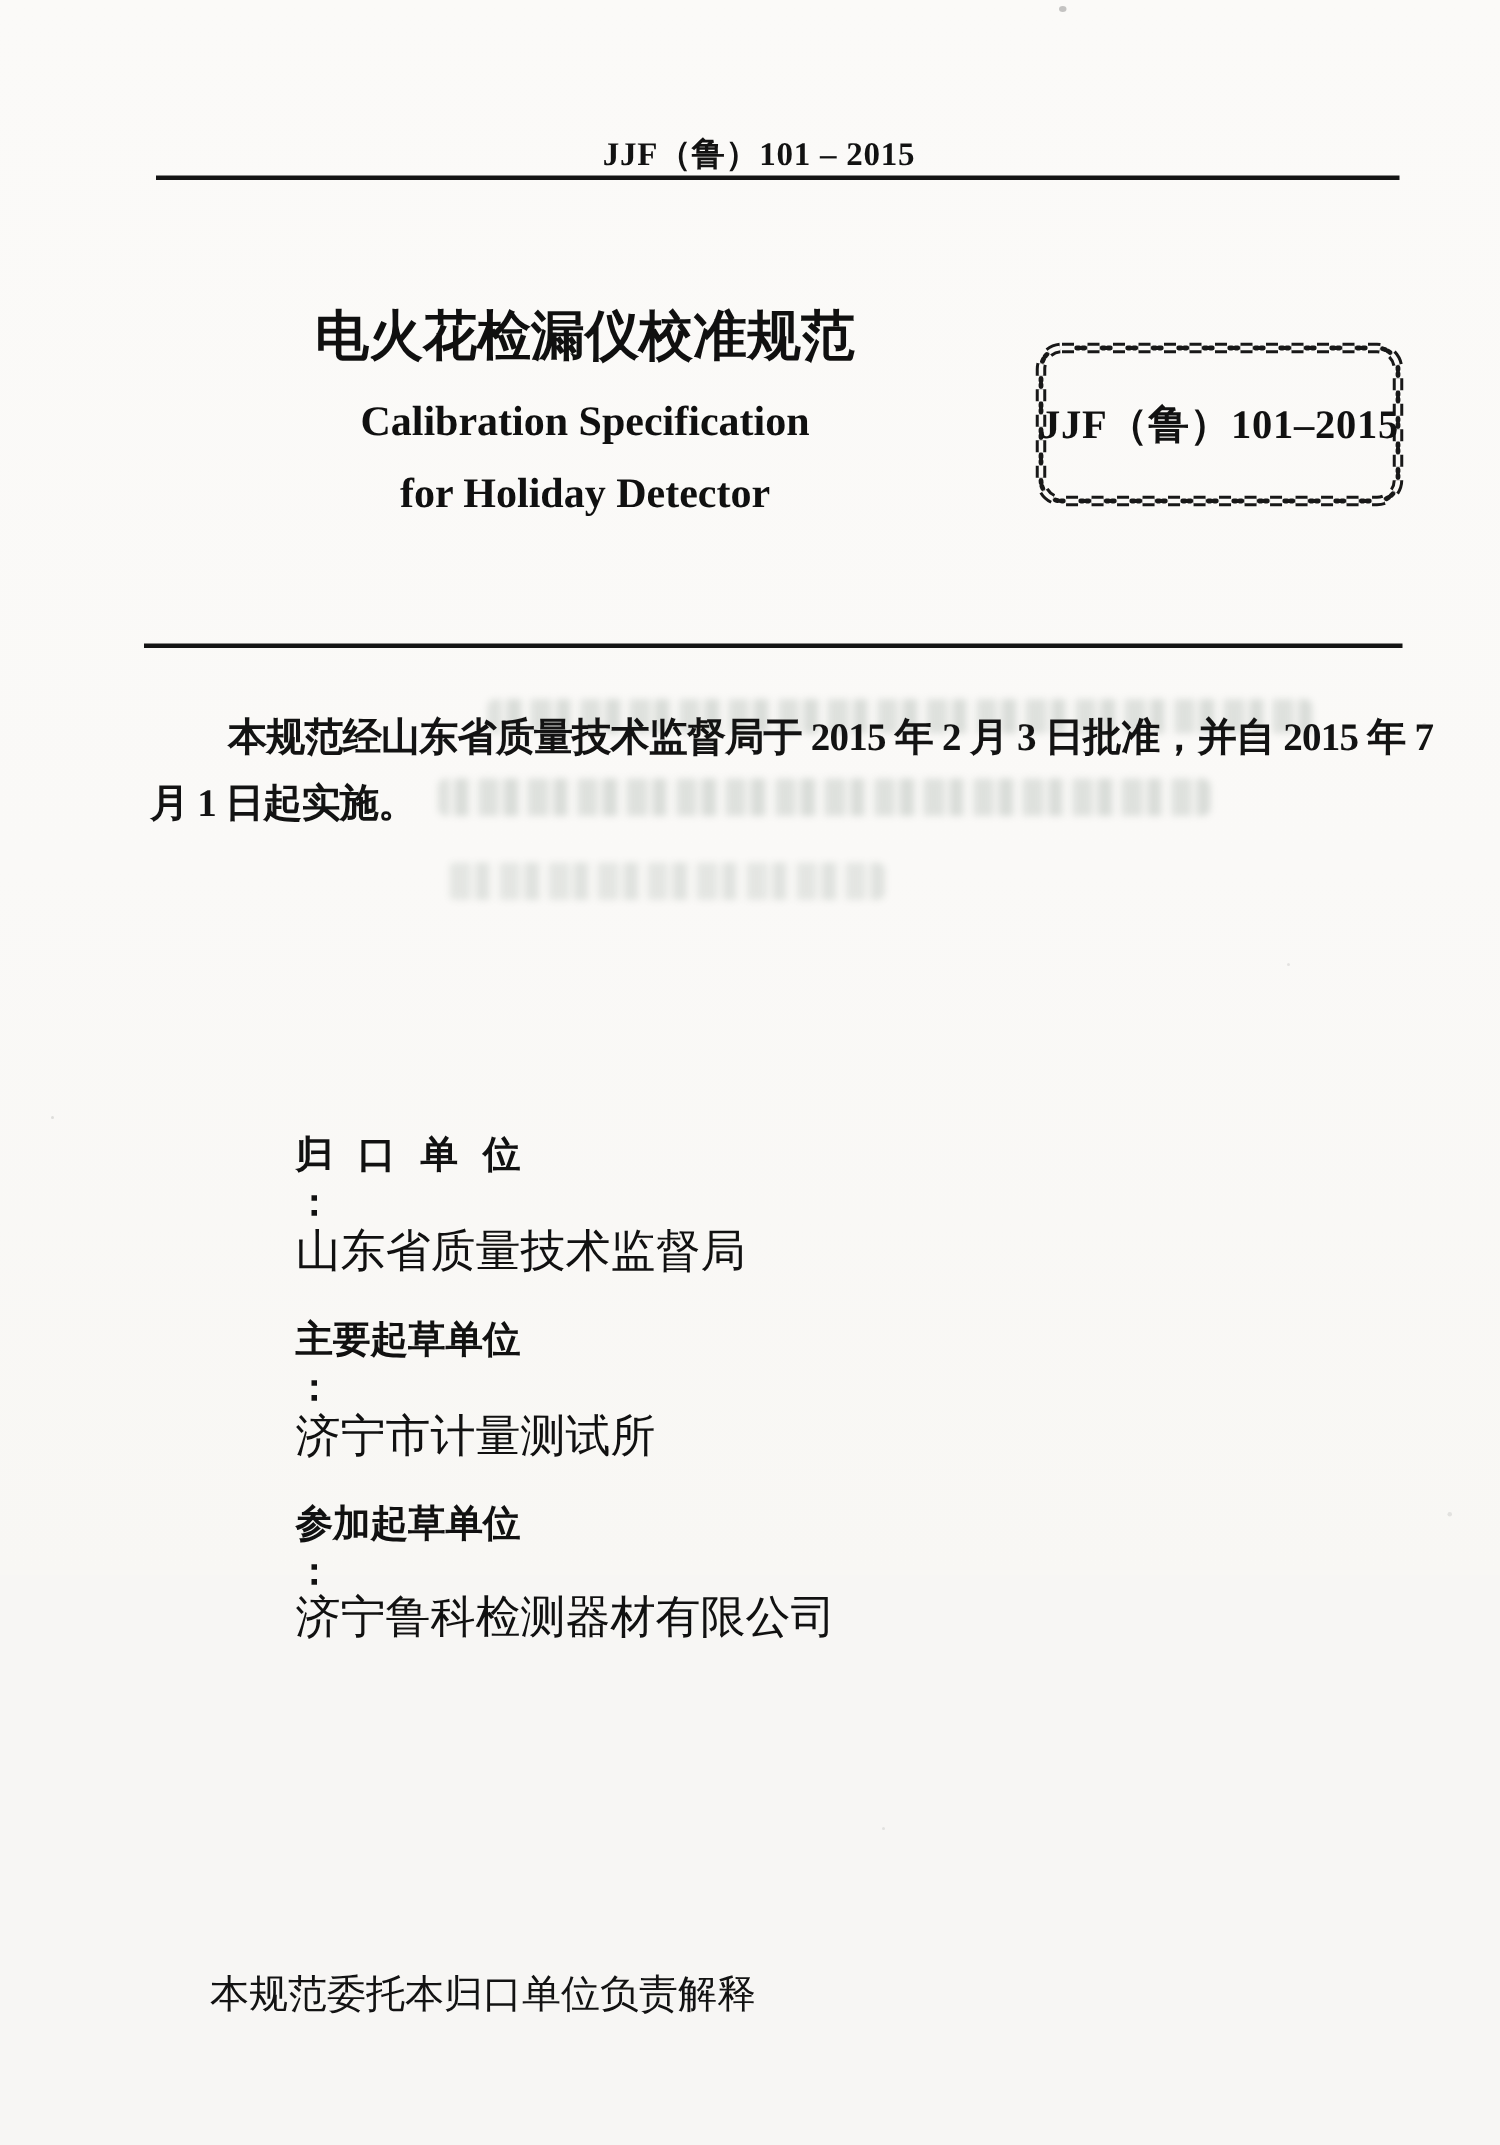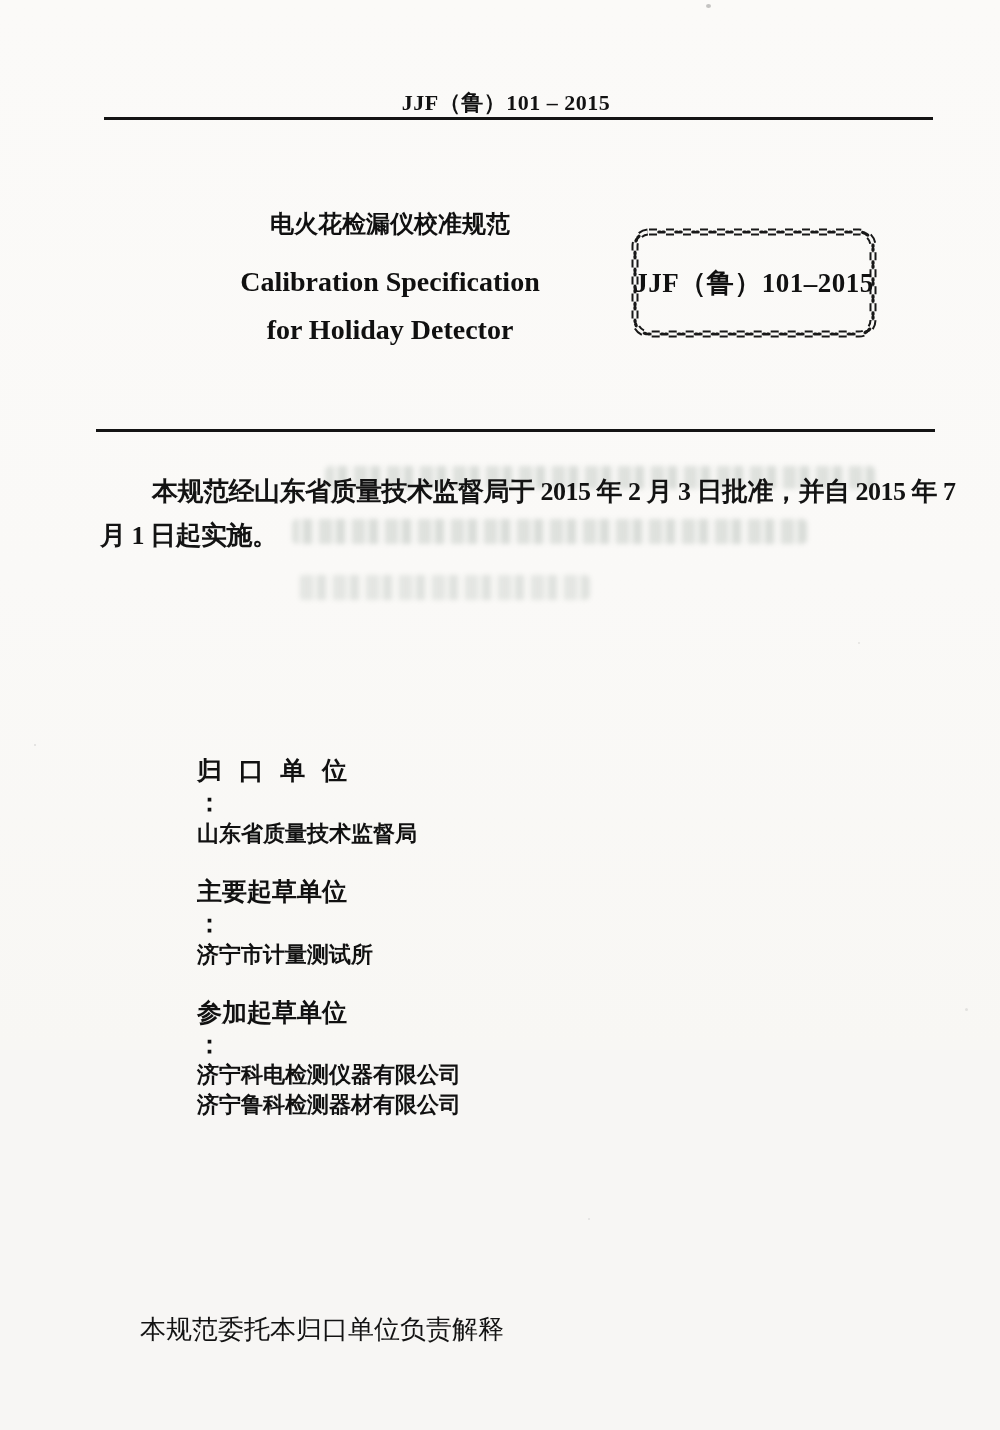--- a/index.html
+++ b/index.html
@@ -28,35 +28,35 @@
   .rule-top { left: 104px; top: 117px; width: 829px; }
   .rule-mid { left: 96px;  top: 429px; width: 839px; height: 3px; }
 
   
   .title-block {
     position: absolute; left: 118px; top: 203px; width: 544px;
     text-align: center;
   }
   .title-zh {
     font-family: "Liberation Sans", sans-serif;
-    font-weight: 800; font-size: 24px; line-height: 42px;
+    font-weight: 800; font-size: 36px; line-height: 42px;
     letter-spacing: 0px; color: #101010;
     white-space: nowrap;
   }
   .title-en {
     font-family: "Liberation Serif", serif;
     font-weight: 700; font-size: 28px; line-height: 34px;
     color: #101010; white-space: nowrap;
   }
   .title-en.first  { margin-top: 20px; }
   .title-en.second { margin-top: 14px; }
 
   
   .badge {
-    position: absolute; left: 629px; top: 226px; width: 250px; height: 114px;
+    position: absolute; left: 688px; top: 226px; width: 250px; height: 114px;
   }
   .badge svg { position: absolute; left: 0; top: 0; }
   .badge-code {
     position: absolute; left: 0; top: 0; width: 250px; height: 114px;
     display: flex; align-items: center; justify-content: center;
     font-family: "Liberation Serif", serif;
     font-weight: 700; font-size: 27px; letter-spacing: 0.5px;
     color: #111; white-space: nowrap;
   }
 
@@ -91,21 +91,21 @@
   .unit-label {
     display: inline-block; width: 150px;
     font-weight: 700; font-size: 25px; line-height: 32px;
     text-align: justify; text-align-last: justify;
     color: #111; white-space: nowrap;
   }
   .unit-colon {
     font-weight: 700; font-size: 25px; line-height: 32px; color: #111;
     margin-right: 8px;
   }
-  .unit-values { font-weight: 700; font-size: 22px; color: #111; }
+  .unit-values { font-weight: 400; font-size: 30px; color: #111; }
   .unit-values .val { line-height: 30px; white-space: nowrap; }
   .unit-row.single .unit-values .val { line-height: 32px; }
 
   
   .footer-note {
     position: absolute; left: 140px; top: 1314px;
     font-family: "Liberation Serif", serif;
     font-weight: 400; font-size: 26px; line-height: 32px;
     color: #131313; white-space: nowrap;
   }
@@ -162,21 +162,20 @@
       <span class="unit-label">主要起草单位</span>
       <span class="unit-colon">：</span>
       <span class="unit-values">
         <span class="val">济宁市计量测试所</span>
       </span>
     </div>
     <div class="unit-row">
       <span class="unit-label">参加起草单位</span>
       <span class="unit-colon">：</span>
       <span class="unit-values">
-        <span class="val" style="display:block">济宁科电检测仪器有限公司</span>
         <span class="val" style="display:block">济宁鲁科检测器材有限公司</span>
       </span>
     </div>
   </div>
 
   <div class="footer-note">本规范委托本归口单位负责解释</div>
 
   <div class="speck" style="left:706px; top:4px;   width:5px; height:4px;"></div>
   <div class="speck" style="left:948px; top:482px; width:3px; height:3px; opacity:.5;"></div>
   <div class="speck" style="left:34px;  top:744px; width:2px; height:2px; opacity:.5;"></div>

